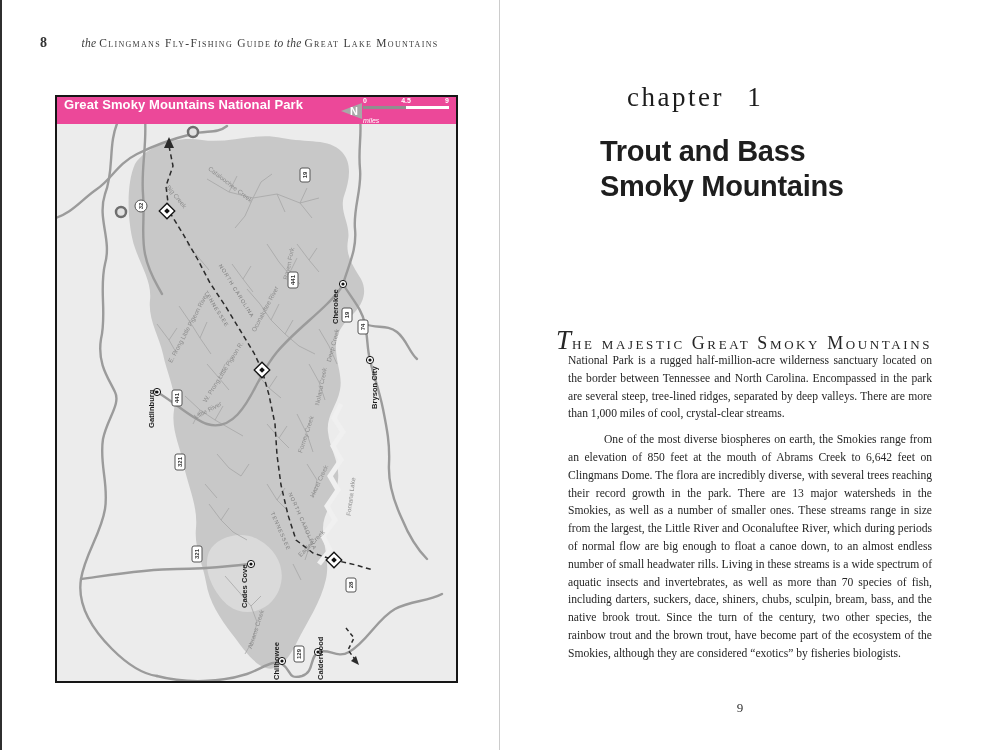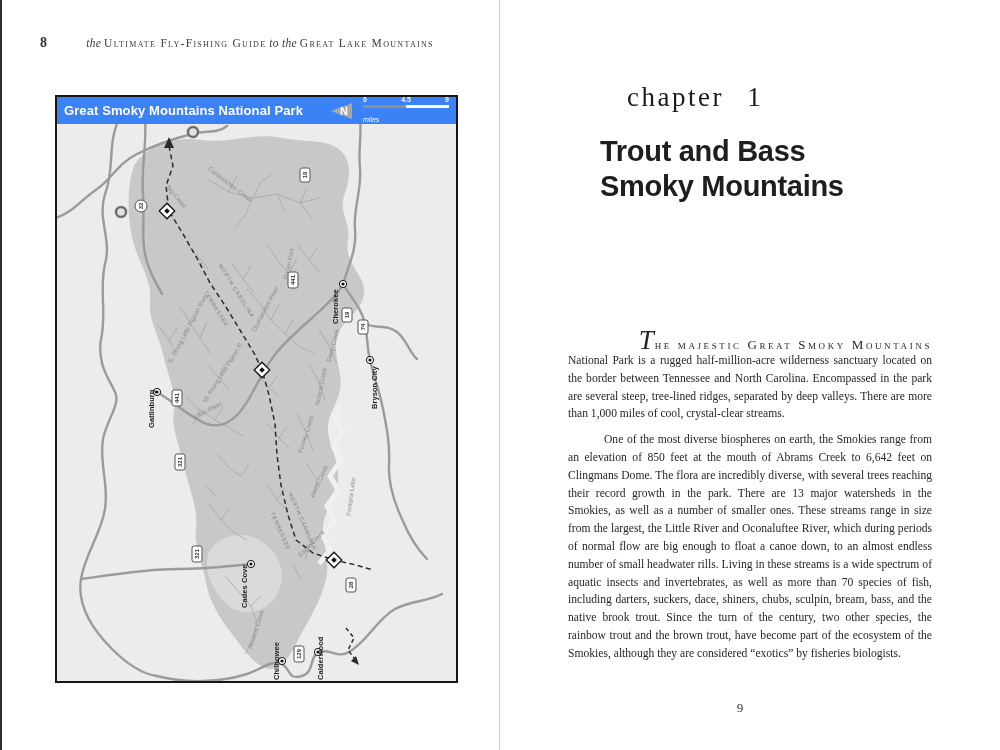--- a/index.html
+++ b/index.html
@@ -10,21 +10,21 @@
 
   
   .folio-left{position:absolute;left:40px;top:35px;font-size:14px;font-weight:bold;color:#333;}
   .running-head{position:absolute;left:60px;top:37px;width:400px;text-align:center;
                 font-size:11.5px;color:#3a3a3a;white-space:nowrap;}
   .rh-sc{font-variant:small-caps;letter-spacing:1.3px;}
   .rh-it{font-style:italic;letter-spacing:.3px;}
 
   .map{position:absolute;left:55px;top:95px;width:403px;height:588px;border:2px solid #161616;
        background:#ececec;box-sizing:border-box;}
-  .map-header{height:27px;background:#3b82f6;display:flex;align-items:center;padding:0 7px;gap:10px;}
+  .map-header{height:27px;background:#ec4899;display:flex;padding:0 7px;}
   .map-title{color:#fff;font-family:"Liberation Sans",sans-serif;font-weight:bold;font-size:13px;
              flex:1;white-space:nowrap;letter-spacing:.1px;}
   .north{flex:0 0 auto;display:flex;align-items:center;}
   .scalebar{flex:0 0 auto;width:86px;font-family:"Liberation Sans",sans-serif;color:#fff;}
   .scale-ticks{display:flex;justify-content:space-between;font-size:7px;font-weight:bold;line-height:8px;}
   .scale-line{display:flex;height:3px;margin-top:1px;}
   .scale-seg1{flex:1;background:#8f8f8f;}
   .scale-seg2{flex:1;background:#ffffff;}
   .scale-unit{font-size:7px;font-style:italic;text-align:center;line-height:9px;}
   .map-body{position:relative;width:399px;height:557px;}
@@ -38,35 +38,35 @@
   
   .chapter-label{position:absolute;left:627px;top:82px;font-size:27px;
                  letter-spacing:2.5px;word-spacing:14px;color:#1c1c1c;}
   .chapter-title{position:absolute;left:600px;top:134px;width:360px;
                  font-family:"Liberation Sans",sans-serif;font-weight:bold;font-size:29px;
                  line-height:35px;letter-spacing:-.3px;color:#1e1e1e;}
   .body-col{position:absolute;left:568px;top:330px;width:364px;font-size:11.6px;line-height:17.8px;
             text-align:justify;color:#262626;}
   .lead-line{display:flex;justify-content:flex-end;align-items:baseline;height:22px;}
   .lead-initial{font-style:italic;font-size:27px;line-height:20px;margin-right:1px;}
-  .lead-sc{font-variant:small-caps;font-size:13px;letter-spacing:2.6px;white-space:nowrap;}
+  .lead-sc{font-variant:small-caps;font-size:18px;letter-spacing:2.6px;white-space:nowrap;}
   .para2{text-indent:36px;margin-top:8px;}
   .folio-right{position:absolute;left:640px;top:700px;width:200px;text-align:center;font-size:13px;color:#333;}
 </style>
 </head>
 <body>
 
 <div id="canvas">
   <div class="edge-left"></div>
   <div class="gutter"></div>
 
   <div class="folio-left">8</div>
   <div class="running-head">
     <span class="rh-it">the</span>
-    <span class="rh-sc">Ultimate Fly-Fishing Guide</span>
+    <span class="rh-sc">Clingmans Fly-Fishing Guide</span>
     <span class="rh-it">to the</span>
     <span class="rh-sc">Great Lake Mountains</span>
   </div>
 
   <div class="map">
     <div class="map-header">
       <span class="map-title">Great Smoky Mountains National Park</span>
       <span class="north">
         <svg width="24" height="20" viewBox="0 0 24 20">
           <polygon points="23,2 23,18 2,10" fill="#a8a8a8"></polygon>

